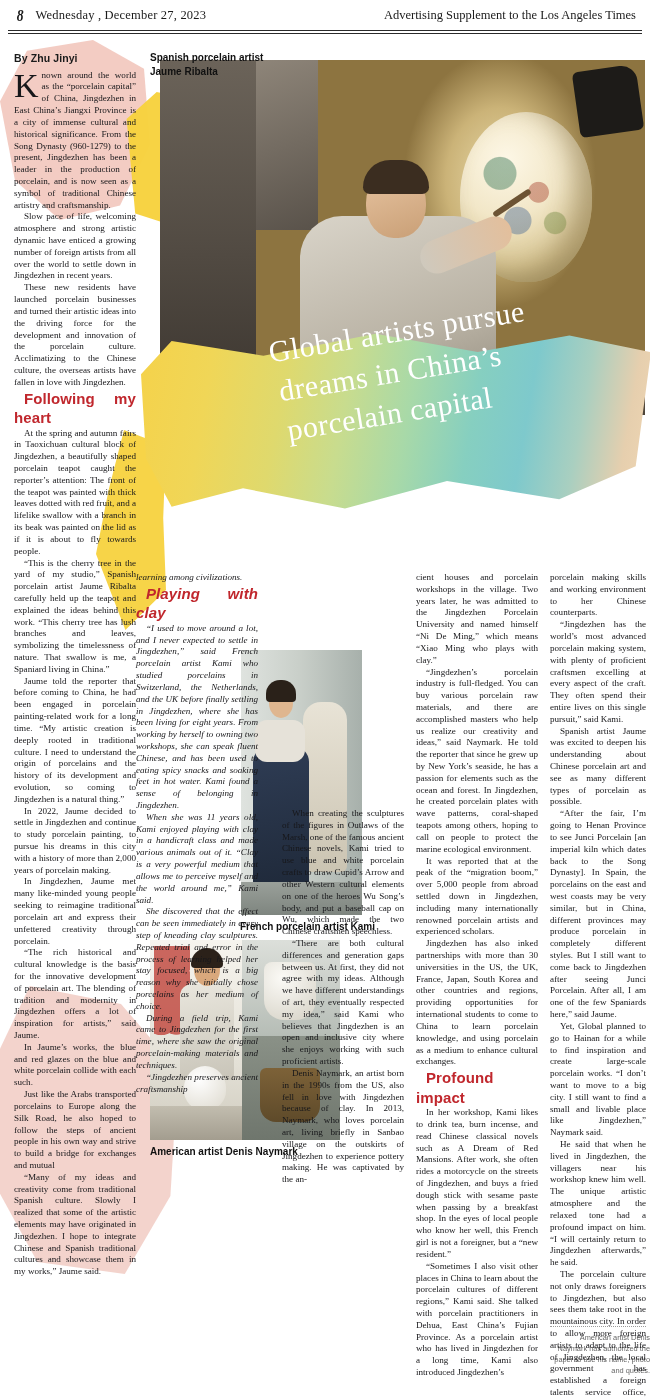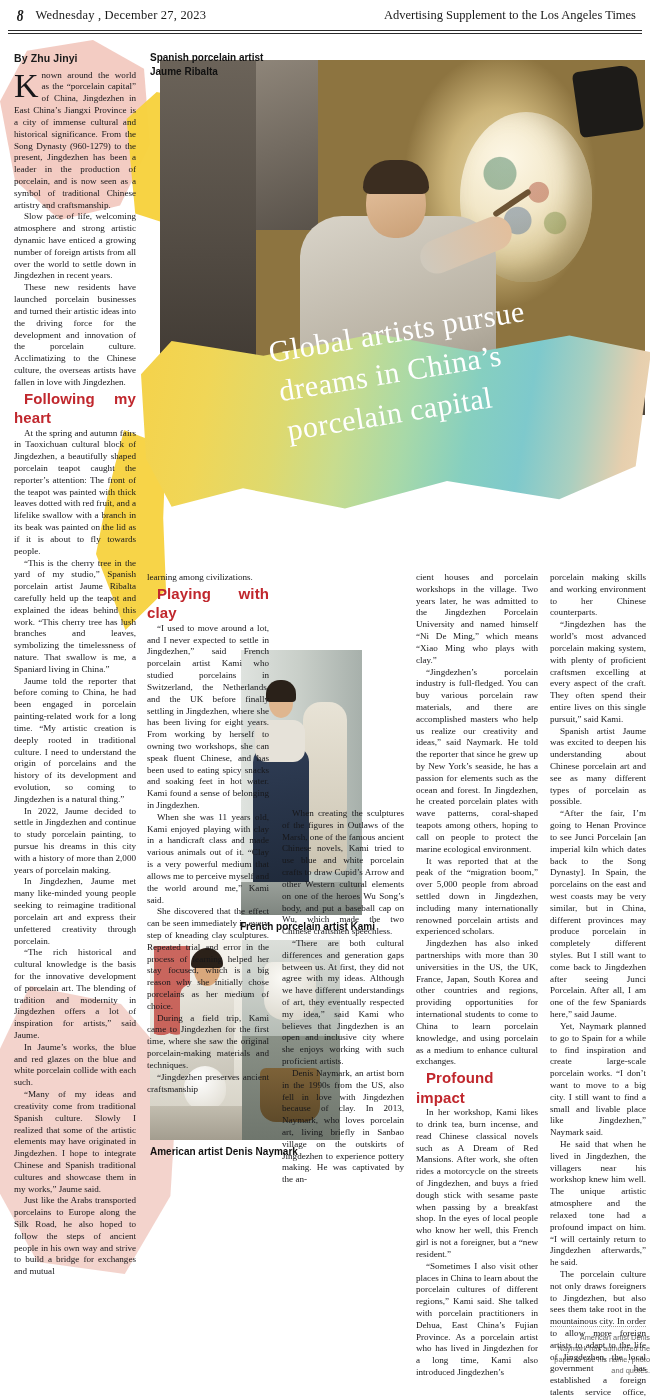--- a/index.html
+++ b/index.html
@@ -266,21 +266,21 @@
   .dropcap-para { text-indent:0 !important; }
   .dropcap {
     float:left;
     font-family:"Liberation Serif", serif;
     font-size:34px; line-height:27px;
     padding:1px 3px 0 0; margin-top:1px;
     font-weight:normal;
   }
 
   .col1 { left:14px;  top:52px;   width:122px; }
-  .col2 { left:147px; top:572px;  width:122px; }
+  .col2 { left:136px; top:572px;  width:122px;font-style:italic; }
   .col3 { left:282px; top:572px;  width:122px; }
   .col4 { left:416px; top:572px;  width:122px; }
   .col5 { left:550px; top:572px;  width:96px;  }
 
   .credit-rule {
     position:absolute; left:550px; top:1326px; width:96px; height:0;
     border-top:1px dotted #9a9a9a;
   }
   .credit {
     position:absolute; left:550px; top:1332px; width:100px;
@@ -362,22 +362,22 @@
   <p>Slow pace of life, welcoming atmosphere and strong artistic dynamic have enticed a growing number of foreign artists from all over the world to settle down in Jingdezhen in recent years.</p>
   <p>These new residents have launched porcelain businesses and turned their artistic ideas into the driving force for the development and innovation of the porcelain culture. Acclimatizing to the Chinese culture, the overseas artists have fallen in love with Jingdezhen.</p>
   <p class="subhead">Following my heart</p>
   <p>At the spring and autumn fairs in Taoxichuan cultural block of Jingdezhen, a beautifully shaped porcelain teapot caught the reporter’s attention: The front of the teapot was painted with thick leaves dotted with red fruit, and a lifelike swallow with a branch in its beak was painted on the lid as if it is about to fly towards people.</p>
   <p>“This is the cherry tree in the yard of my studio,” Spanish porcelain artist Jaume Ribalta carefully held up the teapot and explained the ideas behind this work. “This cherry tree has lush branches and leaves, symbolizing the timelessness of nature. That swallow is me, a Spaniard living in China.”</p>
   <p>Jaume told the reporter that before coming to China, he had been engaged in porcelain painting-related work for a long time. “My artistic creation is deeply rooted in traditional culture. I need to understand the origin of porcelains and the history of its development and evolution, so coming to Jingdezhen is a natural thing.”</p>
   <p>In 2022, Jaume decided to settle in Jingdezhen and continue to study porcelain painting, to pursue his dreams in this city with a history of more than 2,000 years of porcelain making.</p>
   <p>In Jingdezhen, Jaume met many like-minded young people seeking to reimagine traditional porcelain art and express their unfettered creativity through porcelain.</p>
   <p>“The rich historical and cultural knowledge is the basis for the innovative development of porcelain art. The blending of tradition and modernity in Jingdezhen offers a lot of inspiration for artists,” said Jaume.</p>
   <p>In Jaume’s works, the blue and red glazes on the blue and white porcelain collide with each such.</p>
+  <p>Just like the Arabs transported porcelains to Europe along the Silk Road, he also hoped to follow the steps of ancient people in his own way and strive to build a bridge for exchanges and mutual</p>
   <p>“Many of my ideas and creativity come from traditional Spanish culture. Slowly I realized that some of the artistic elements may have originated in Jingdezhen. I hope to integrate Chinese and Spanish traditional cultures and showcase them in my works,” Jaume said.</p>
-  <p>Just like the Arabs transported porcelains to Europe along the Silk Road, he also hoped to follow the steps of ancient people in his own way and strive to build a bridge for exchanges and mutual</p>
 </div>
 
 <div class="col col2">
   <p class="noindent">learning among civilizations.</p>
   <p class="subhead">Playing with clay</p>
   <p>“I used to move around a lot, and I never expected to settle in Jingdezhen,” said French porcelain artist Kami who studied porcelains in Switzerland, the Netherlands, and the UK before finally settling in Jingdezhen, where she has been living for eight years. From working by herself to owning two workshops, she can speak fluent Chinese, and has been used to eating spicy snacks and soaking feet in hot water. Kami found a sense of belonging in Jingdezhen.</p>
   <p>When she was 11 years old, Kami enjoyed playing with clay in a handicraft class and made various animals out of it. “Clay is a very powerful medium that allows me to perceive myself and the world around me,” Kami said.</p>
   <p>She discovered that the effect can be seen immediately in every step of kneading clay sculptures. Repeated trial and error in the process of learning helped her stay focused, which is a big reason why she initially chose porcelains as her medium of choice.</p>
   <p>During a field trip, Kami came to Jingdezhen for the first time, where she saw the original porcelain-making materials and techniques.</p>
   <p>“Jingdezhen preserves ancient craftsmanship</p>
@@ -397,19 +397,19 @@
   <p class="subhead">Profound impact</p>
   <p>In her workshop, Kami likes to drink tea, burn incense, and read Chinese classical novels such as A Dream of Red Mansions. After work, she often rides a motorcycle on the streets of Jingdezhen, and buys a fried dough stick with sesame paste when passing by a breakfast shop. In the eyes of local people who know her well, this French girl is not a foreigner, but a “new resident.”</p>
   <p>“Sometimes I also visit other places in China to learn about the porcelain cultures of different regions,” Kami said. She talked with porcelain practitioners in Dehua, East China’s Fujian Province. As a porcelain artist who has lived in Jingdezhen for a long time, Kami also introduced Jingdezhen’s</p>
 </div>
 
 <div class="col col5">
   <p class="noindent">porcelain making skills and working environment to her Chinese counterparts.</p>
   <p>“Jingdezhen has the world’s most advanced porcelain making system, with plenty of proficient craftsmen excelling at every aspect of the craft. They often spend their entire lives on this single pursuit,” said Kami.</p>
   <p>Spanish artist Jaume was excited to deepen his understanding about Chinese porcelain art and see as many different types of porcelain as possible.</p>
   <p>“After the fair, I’m going to Henan Province to see Junci Porcelain [an imperial kiln which dates back to the Song Dynasty]. In Spain, the porcelains on the east and west coasts may be very similar, but in China, different provinces may produce porcelain in completely different styles. But I still want to come back to Jingdezhen after seeing Junci Porcelain. After all, I am one of the few Spaniards here,” said Jaume.</p>
-  <p>Yet, Naymark planned to go to Spain for a while to find inspiration and create large-scale porcelain works. “I don’t want to move to a big city. I still want to find a small and livable place like Jingdezhen,” Naymark said.</p>
+  <p>Yet, Global planned to go to Hainan for a while to find inspiration and create large-scale porcelain works. “I don’t want to move to a big city. I still want to find a small and livable place like Jingdezhen,” Naymark said.</p>
   <p>He said that when he lived in Jingdezhen, the villagers near his workshop knew him well. The unique artistic atmosphere and the relaxed tone had a profound impact on him. “I will certainly return to Jingdezhen afterwards,” he said.</p>
   <p>The porcelain culture not only draws foreigners to Jingdezhen, but also sees them take root in the mountainous city. In order to allow more foreign artists to adapt to the life of Jingdezhen, the local government has established a foreign talents service office, providing support in visa, residence and entrepreneurship. It is part of the efforts to create a welcoming atmosphere that connects and retains international porcelain enthusiasts so that more foreigners can pursue their dreams in the capital of porcelain.</p>
 </div>
 
 <div class="credit-rule"></div>
 <div class="credit">American artist Denis Naymark has authorized the paper to use his name, photo and quotes.</div>
 
 </body></html>

